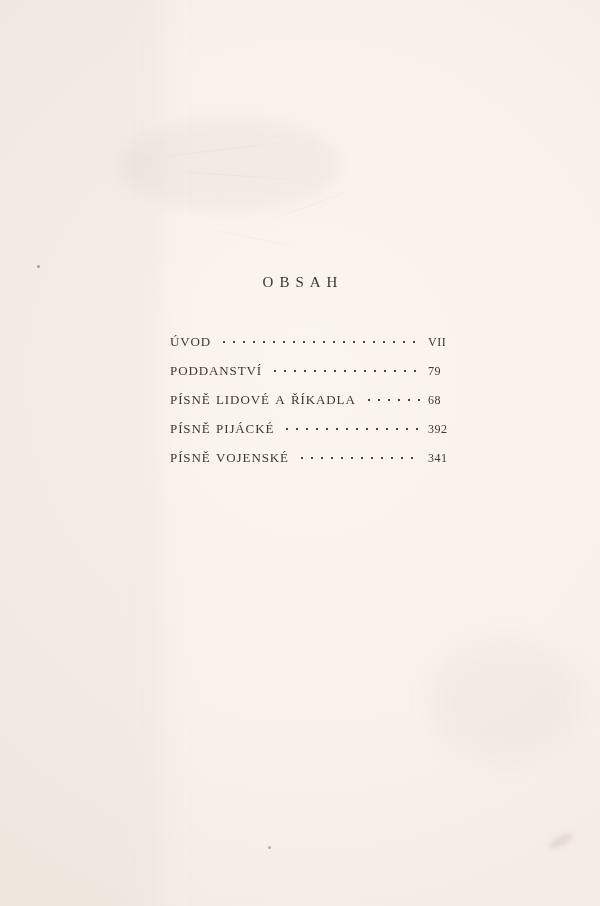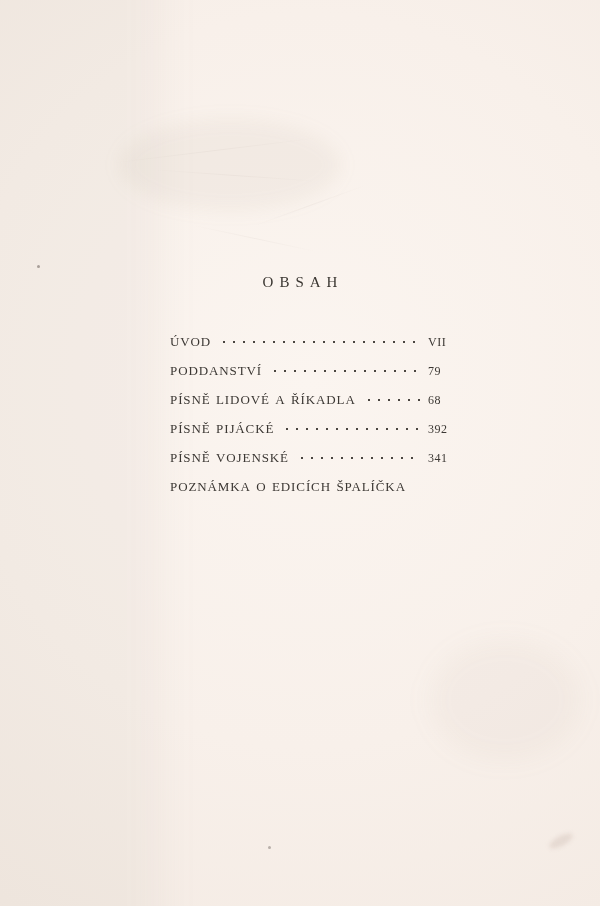--- a/index.html
+++ b/index.html
@@ -165,21 +165,16 @@
         <span class="toc-page">392</span>
       </div>
 
       <div class="toc-row">
         <span class="toc-label">Písně vojenské</span>
         <span class="toc-dots"></span>
         <span class="toc-page">341</span>
       </div>
 
 
-      <div class="toc-row">
-        <span class="toc-label">Poznámka o edicích Špalíčka</span>
-        <span class="toc-dots hidden"></span>
-        <span class="toc-page"></span>
-      </div>
 
     </div>
   </div>
 </div>
 
 </body></html>

